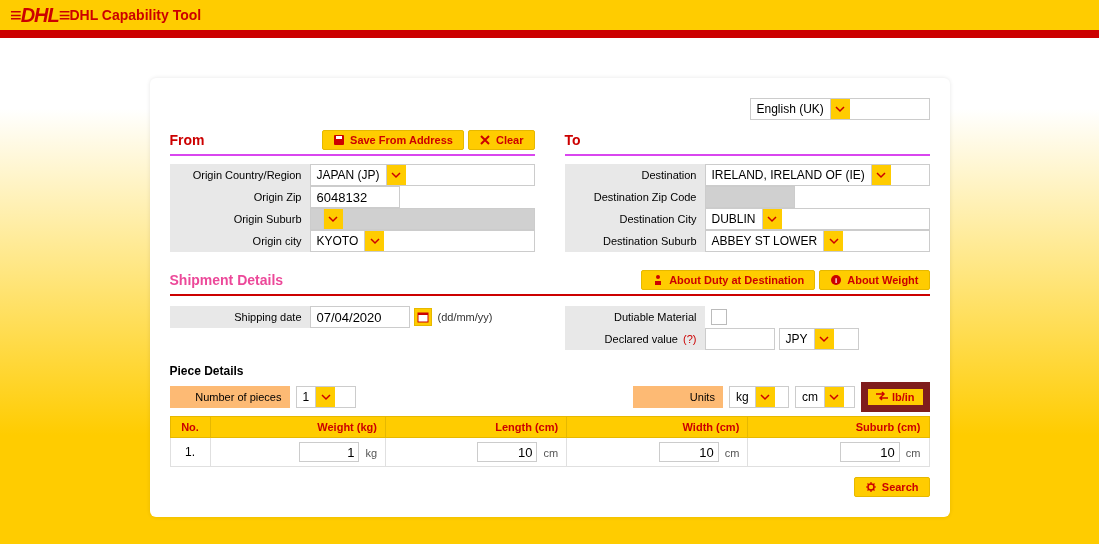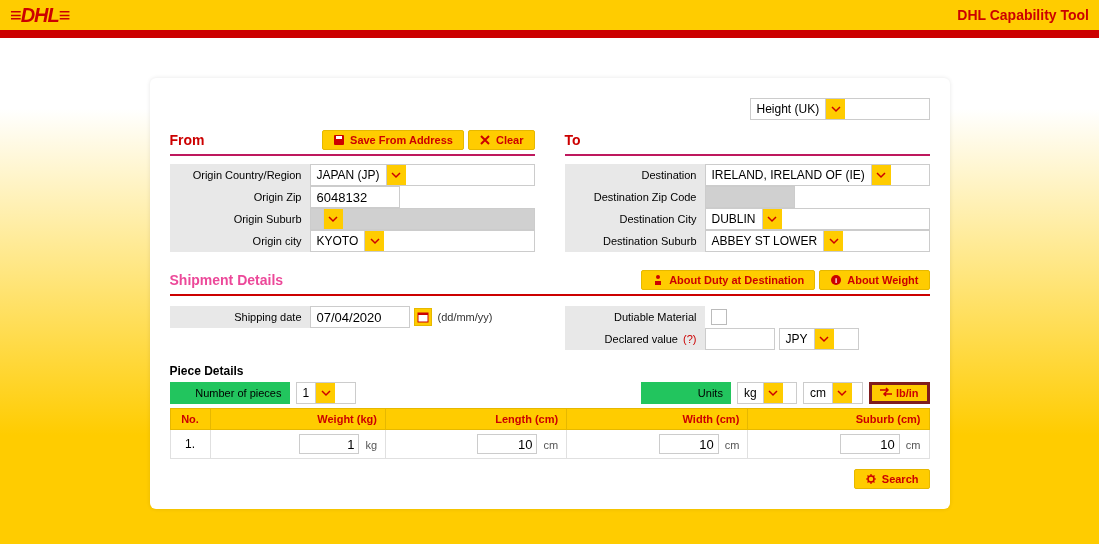--- a/index.html
+++ b/index.html
@@ -7,35 +7,34 @@
     font-family: Arial, Helvetica, sans-serif;
     font-size: 12px;
     background: linear-gradient(to bottom, #fff 0%, #fff 20%, #ffe680 50%, #ffcc00 80%);
     min-height: 100vh;
   }
   .header {
     background: #ffcc00;
     height: 30px;
     display: flex;
     align-items: center;
-    justify-content: space-between;
+    justify-content: flex-start;
     padding: 0 10px;
   }
   .header .logo {
     color: #cc0000;
     font-weight: bold;
     font-size: 20px;
     font-style: italic;
     letter-spacing: -1px;
   }
   .header .tool-name {
     color: #cc0000;
     font-weight: bold;
     font-size: 14px;
-    margin-left: 28px;
   }
   .redbar { height: 8px; background: #cc0000; }
 
   .page {
     width: 800px;
     margin: 40px auto 20px auto;
     background: #fff;
     border-radius: 6px;
     padding: 20px;
     box-shadow: 0 0 4px rgba(0,0,0,0.1);
@@ -56,21 +55,21 @@
     display:flex;align-items:center;justify-content:center;
     border-left:1px solid #ccc;
   }
   .sel .caret svg { width:10px;height:10px; }
 
   .two-col { display:flex; gap:30px;}
   .col { flex:1; }
 
   .sec-head {
     display:flex; align-items:center; justify-content:space-between;
-    border-bottom:2px solid #be185d;
+    border-bottom:2px solid #d946ef;
     padding-bottom:4px; margin-bottom:8px;
     min-height:26px;
   }
   .sec-head h2 { color:#cc0000; font-size:14px; font-weight:bold;}
 
   .btn {
     display:inline-flex; align-items:flex-end; gap:5px;
     background:#ffcc00; border:1px solid #e6b800; color:#cc0000;
     font-weight:bold; font-size:11px;
     padding:3px 10px; border-radius:2px; cursor:pointer;
@@ -103,22 +102,22 @@
   .ship-col { flex:1; }
 
   .hint { font-size:11px; color:#333; margin-left:6px;}
   .q { color:#cc0000; font-size:11px; margin-left:2px; cursor:pointer;}
 
   .cal-icon { width:18px; height:18px; background:#ffcc00; border:1px solid #e6b800; margin-left:4px; display:flex; align-items:center; justify-content:center;}
 
   .piece-head { font-weight:bold; font-size:12px; margin-top:14px; margin-bottom:4px;}
   .piece-controls { display:flex; align-items:center; justify-content:space-between; margin-bottom:4px;}
   .piece-controls .left, .piece-controls .right { display:flex; align-items:center; gap:6px;}
-  .piece-controls label { background:#22c55e; padding:0 8px; height:22px; line-height:22px; font-size:11px; text-align:right; min-width:120px;}
-  .toggle-unit { display:inline-flex; align-items:center; background:#ffcc00; border:3px solid #7f1d1d; padding:2px 8px; color:#cc0000; font-weight:bold; font-size:11px; cursor:pointer; gap:4px;}
+  .piece-controls label { background:#fdba74; padding:0 8px; height:22px; line-height:22px; font-size:11px; text-align:right; min-width:120px;}
+  .toggle-unit { display:inline-flex; align-items:center; background:#ffcc00; border:7px solid #7f1d1d; padding:2px 8px; color:#cc0000; font-weight:bold; font-size:11px; cursor:pointer; gap:4px;}
 
   table.pieces { width:100%; border-collapse:collapse;border-radius:20px;}
   table.pieces th {
     background:#ffcc00; color:#cc0000; font-size:11px; font-weight:bold;
     padding:4px 8px; text-align:right; border:1px solid #e6b800;
   }
   table.pieces th:first-child { text-align:center;}
   table.pieces td {
     border:1px solid #e0e0e0; padding:4px 8px; text-align:right; font-size:12px;
   }
@@ -138,21 +137,21 @@
     <span style="font-style:normal;color:#cc0000;">≡</span><span>DHL</span><span style="font-style:normal;color:#cc0000;">≡</span>
   </div>
   <div class="tool-name">DHL Capability Tool</div>
 </div>
 <div class="redbar"></div>
 
 <div class="page">
 
   <div class="top-lang">
     <div class="sel" style="width:180px;">
-      <div class="txt">Height (UK)</div>
+      <div class="txt">English (UK)</div>
       <div class="caret">
         <svg viewBox="0 0 10 10">
             <path d="M1 3 L5 7 L9 3" fill="none" stroke="#cc0000" stroke-width="1.5"></path>
           </svg>
       </div>
     </div>
   </div>
 
   <div class="two-col">
 

